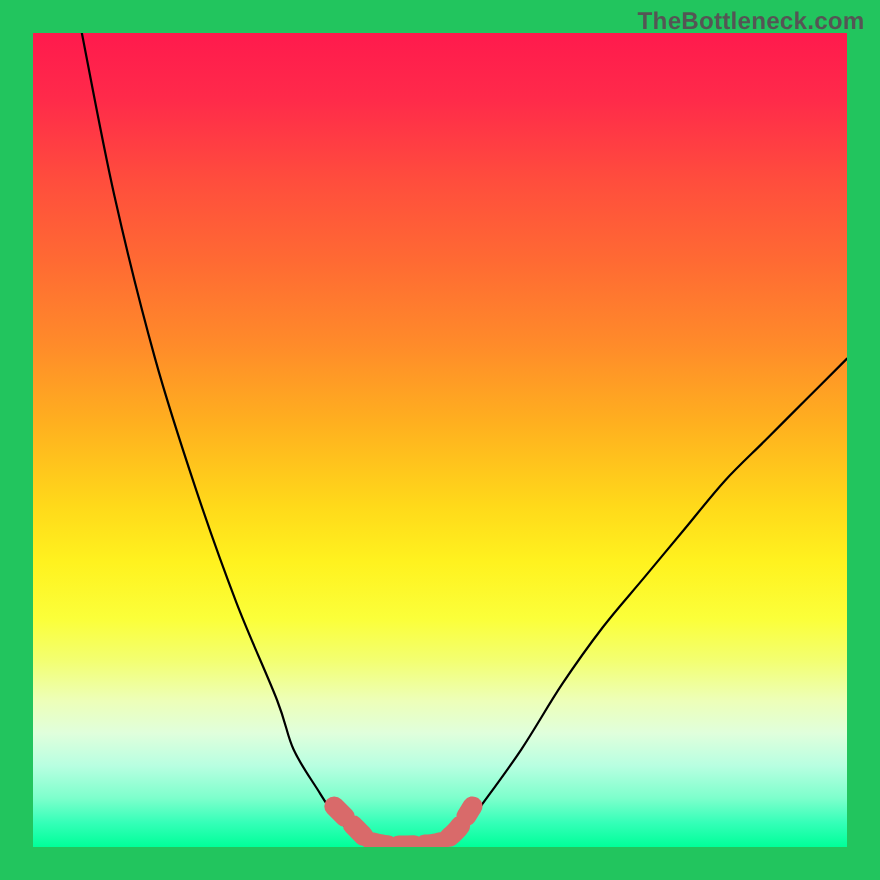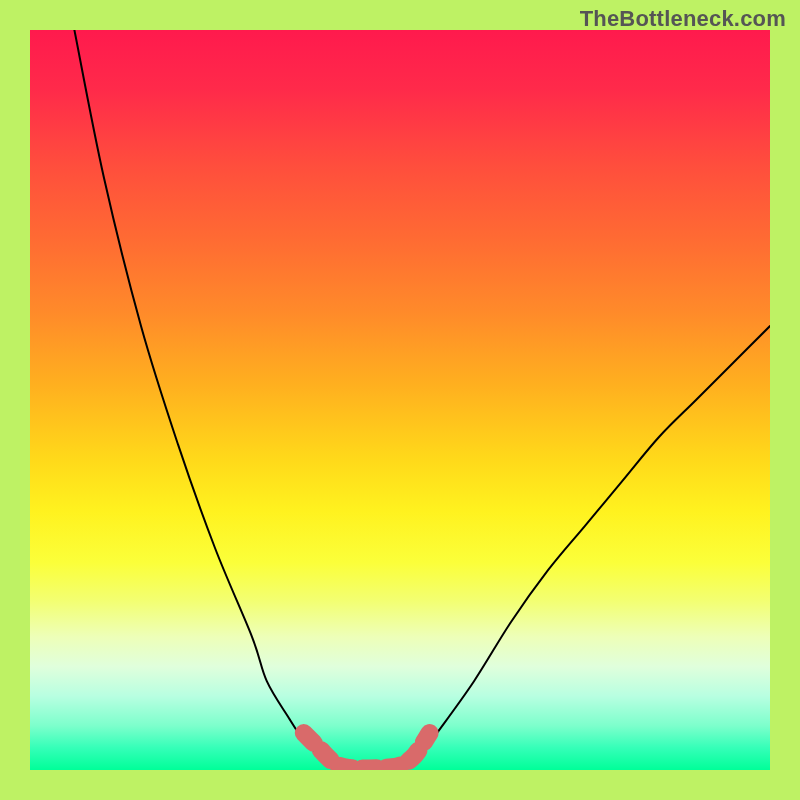--- a/index.html
+++ b/index.html
@@ -1,21 +1,21 @@
 <!DOCTYPE html>
 <html><head>
 <meta charset="utf-8">
 <style>
   * { margin: 0; padding: 0; box-sizing: border-box; }
   html, body { width: 800px; height: 800px; overflow: hidden; background: #000; }
   .stage {
     position: relative;
     width: 800px;
     height: 800px;
-    background: #bef264;
+    background: #22c55e;
   }
   .plot-area {
     position: absolute;
     left: 30px;
     top: 30px;
     width: 740px;
     height: 740px;
     background: linear-gradient(to bottom,
       #ff1a4d 0%,
       #ff2a4a 8%,

